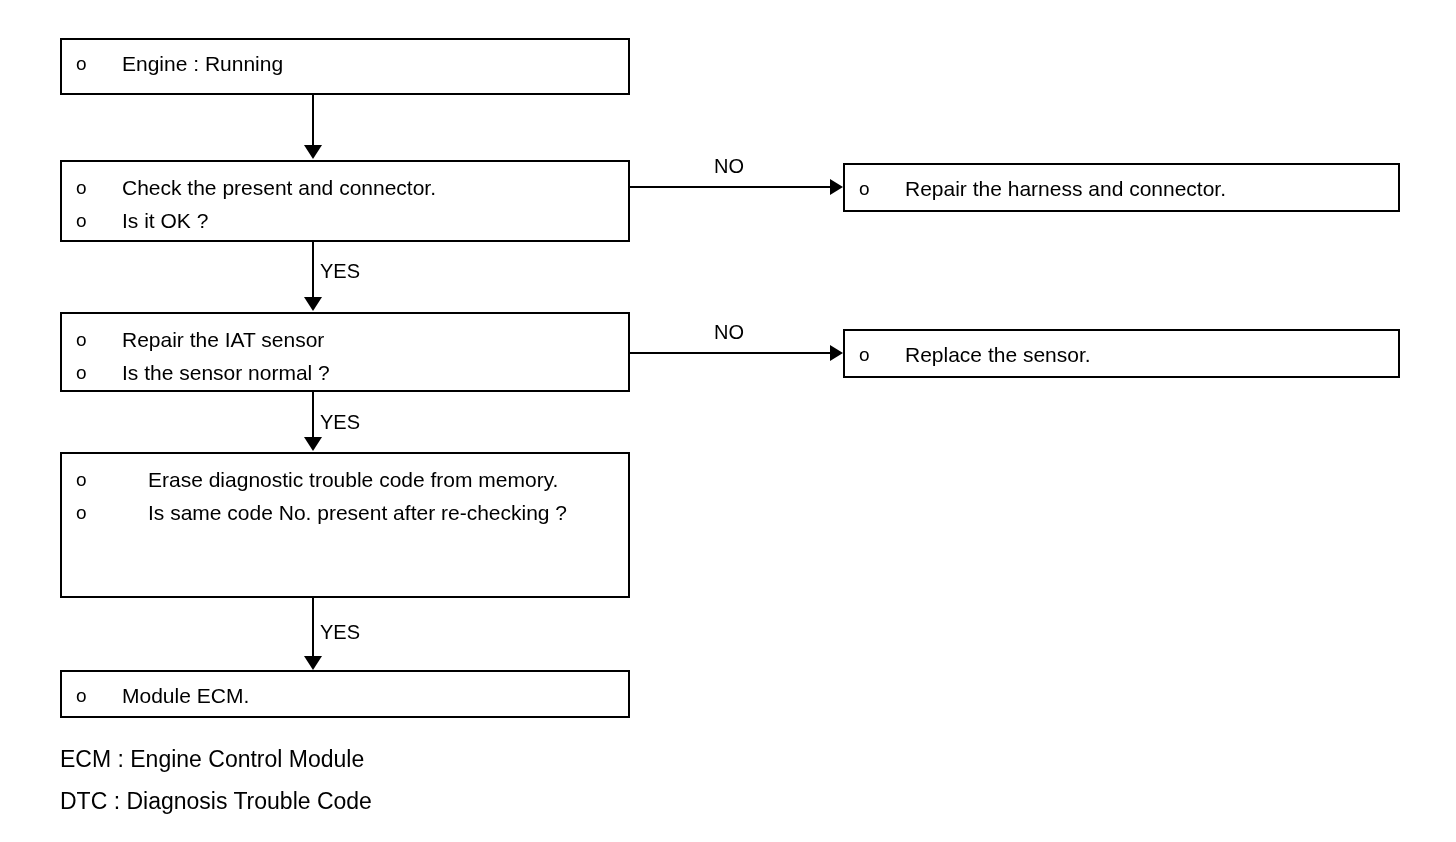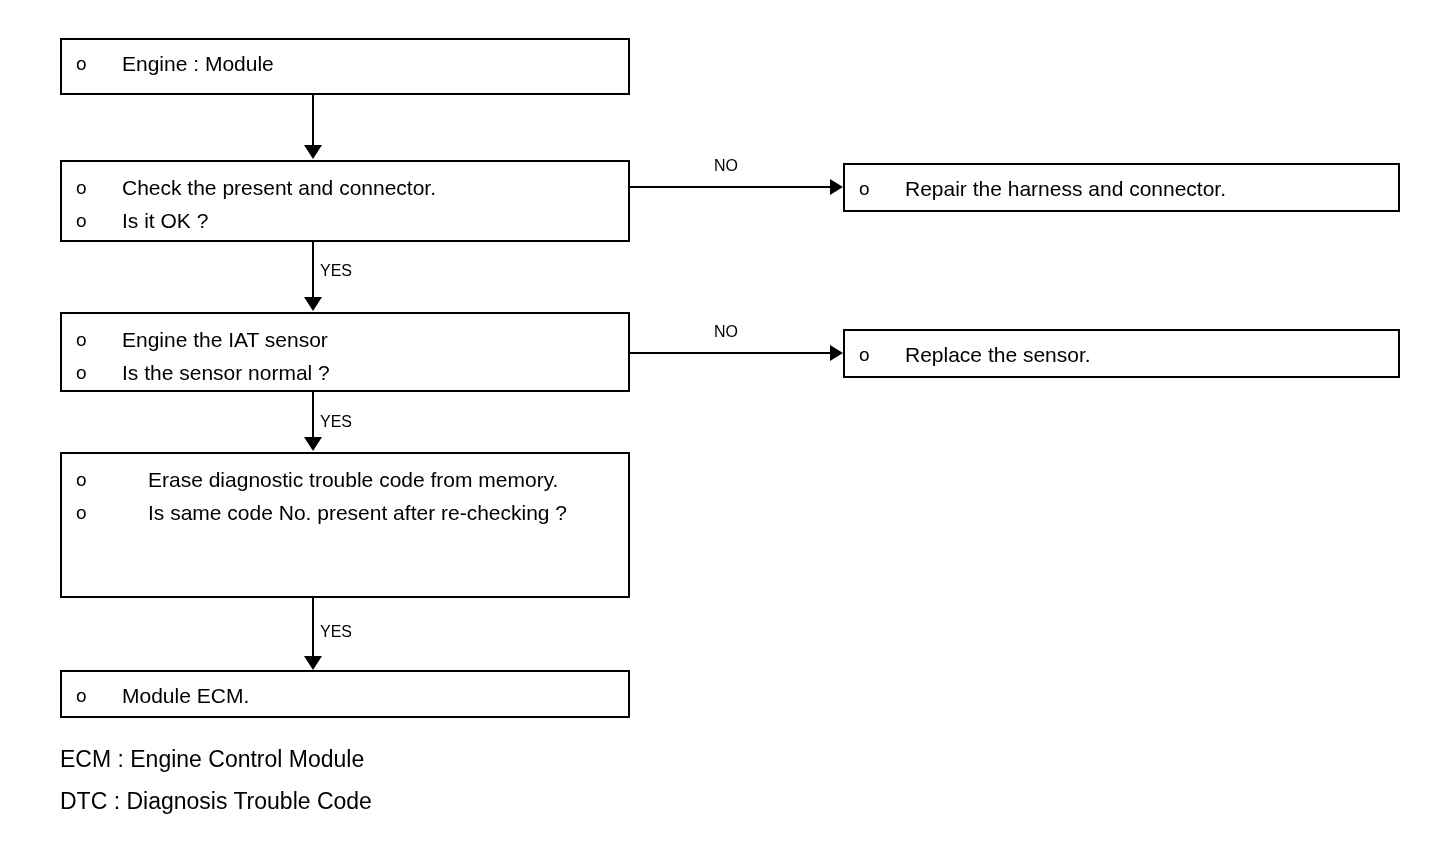--- a/index.html
+++ b/index.html
@@ -81,42 +81,42 @@
     width: 0;
     height: 0;
     border-top: 8px solid transparent;
     border-bottom: 8px solid transparent;
     border-left: 13px solid #000000;
   }
 
   
   .elabel {
     position: absolute;
-    font-size: 16px;
+    font-size: 20px;
     line-height: 28px;
     white-space: nowrap;
   }
 
   
   .legend {
     position: absolute;
     font-size: 23px;
     line-height: 34px;
     white-space: nowrap;
   }
 </style>
 </head>
 <body>
 
 <div id="canvas">
 
   <div class="fbox pad-a" style="left:60px; top:38px; width:570px; height:57px;">
     <div class="frow">
       <span class="bullet">o</span>
-      <span class="ftext">Engine : Module</span>
+      <span class="ftext">Engine : Running</span>
     </div>
   </div>
 
   <div class="vline" style="left:312px; top:95px; height:52px;"></div>
   <div class="arrow-down" style="left:304px; top:145px;"></div>
 
   <div class="fbox pad-b" style="left:60px; top:160px; width:570px; height:82px;">
     <div class="frow">
       <span class="bullet">o</span>
       <span class="ftext">Check the present and connector.</span>
@@ -138,21 +138,21 @@
     </div>
   </div>
 
   <div class="vline" style="left:312px; top:242px; height:56px;"></div>
   <div class="arrow-down" style="left:304px; top:297px;"></div>
   <div class="elabel" style="left:320px; top:257px;">YES</div>
 
   <div class="fbox pad-b" style="left:60px; top:312px; width:570px; height:80px;">
     <div class="frow">
       <span class="bullet">o</span>
-      <span class="ftext">Engine the IAT sensor</span>
+      <span class="ftext">Repair the IAT sensor</span>
     </div>
     <div class="frow">
       <span class="bullet">o</span>
       <span class="ftext">Is the sensor normal ?</span>
     </div>
   </div>
 
   <div class="hline" style="left:630px; top:352px; width:202px;"></div>
   <div class="arrow-right" style="left:830px; top:345px;"></div>
   <div class="elabel" style="left:714px; top:318px;">NO</div>

